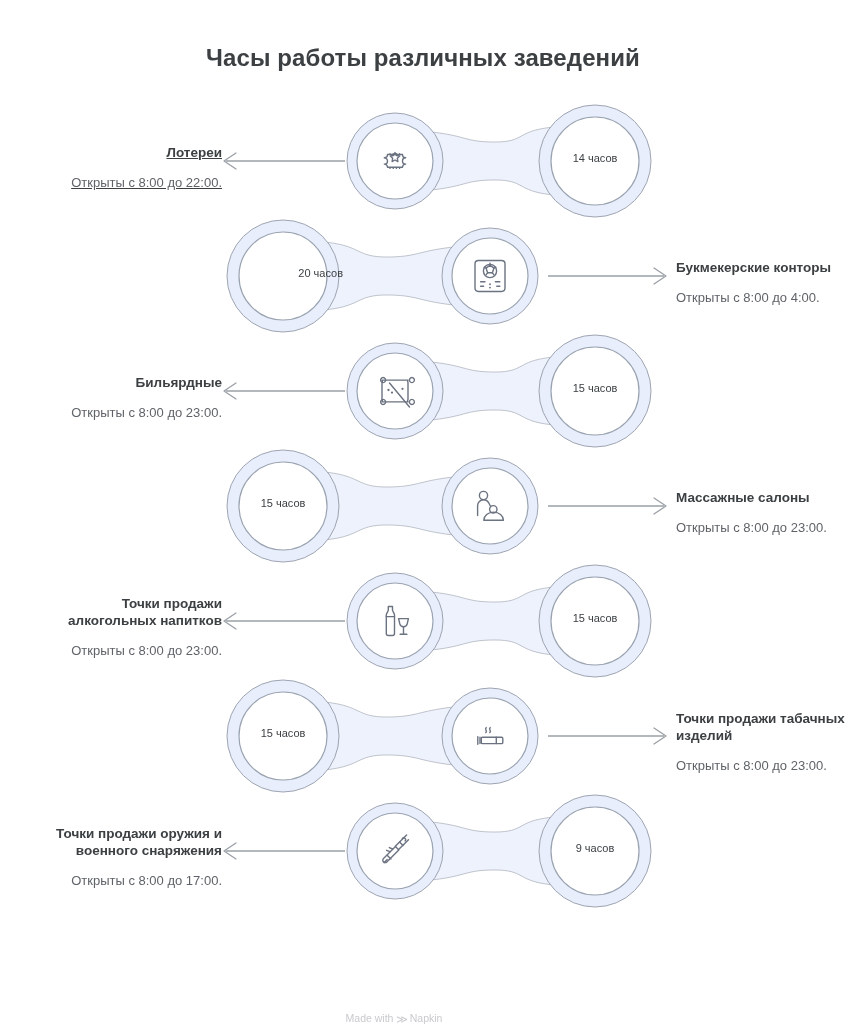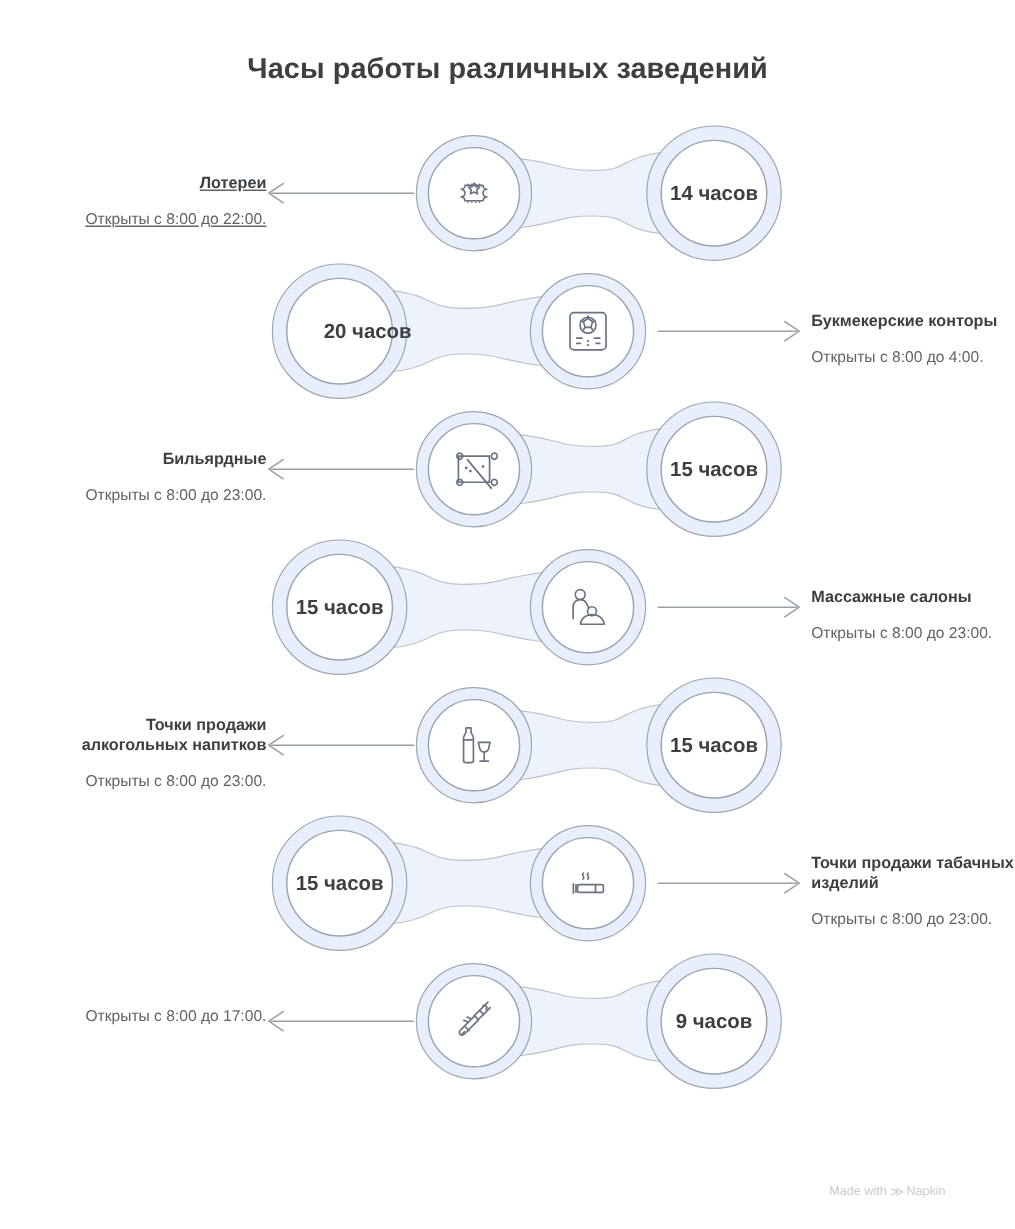--- a/index.html
+++ b/index.html
@@ -60,32 +60,32 @@
   }
   .tb-desc {
     margin-top: 13px;
     font-size: 13px;
     font-weight: normal;
     color: #5f6368;
     line-height: 17px;
   }
   .value-text {
     position: absolute;
-    font-size: 17px;
-    font-weight: bold;
+    font-size: 11px;
+    font-weight: normal;
     color: #3c4043;
     text-align: center;
     width: 120px;
   }
   #footer {
     position: absolute;
     left: 0;
-    top: 986px;
-    width: 846px;
-    text-align: right;
+    top: 1012px;
+    width: 846px;
+    text-align: center;
     padding-right: 58px;
     box-sizing: border-box;
     font-size: 10.5px;
     color: #c8cacd;
   }
   #footer .nap-mark {
     display: inline-block;
     transform: translateY(1px);
     font-size: 11px;
     letter-spacing: -1px;
@@ -361,20 +361,21 @@
         <path fill="none" stroke="#6b7280" stroke-width="1.4" stroke-linecap="round" stroke-linejoin="round" d="M14.4 26.4 l3.5 3.5"></path>
         </g>
 
       <g>
           <path d="M345 65 H226" stroke="#9aa0a6" stroke-width="1.3" fill="none"></path>
             <path d="M236 57 L224 65 L236 73" stroke="#9aa0a6" stroke-width="1.3" fill="none" stroke-linecap="round" stroke-linejoin="round"></path>
         </g>
     </svg>
     <div class="value-text" style="left:535px; top:56px;">9 часов</div>
     <div class="textblock left" style="top: 39px;">
+      <div class="tb-label">Точки продажи оружия и военного снаряжения</div>
       <div class="tb-desc">Открыты с 8:00 до 17:00.</div>
     </div>
   </div>
   </div>
 
 <div id="footer">
   <span>Made with</span>
   <span class="nap-mark">≫</span>
   <span>Napkin</span>
 </div>

